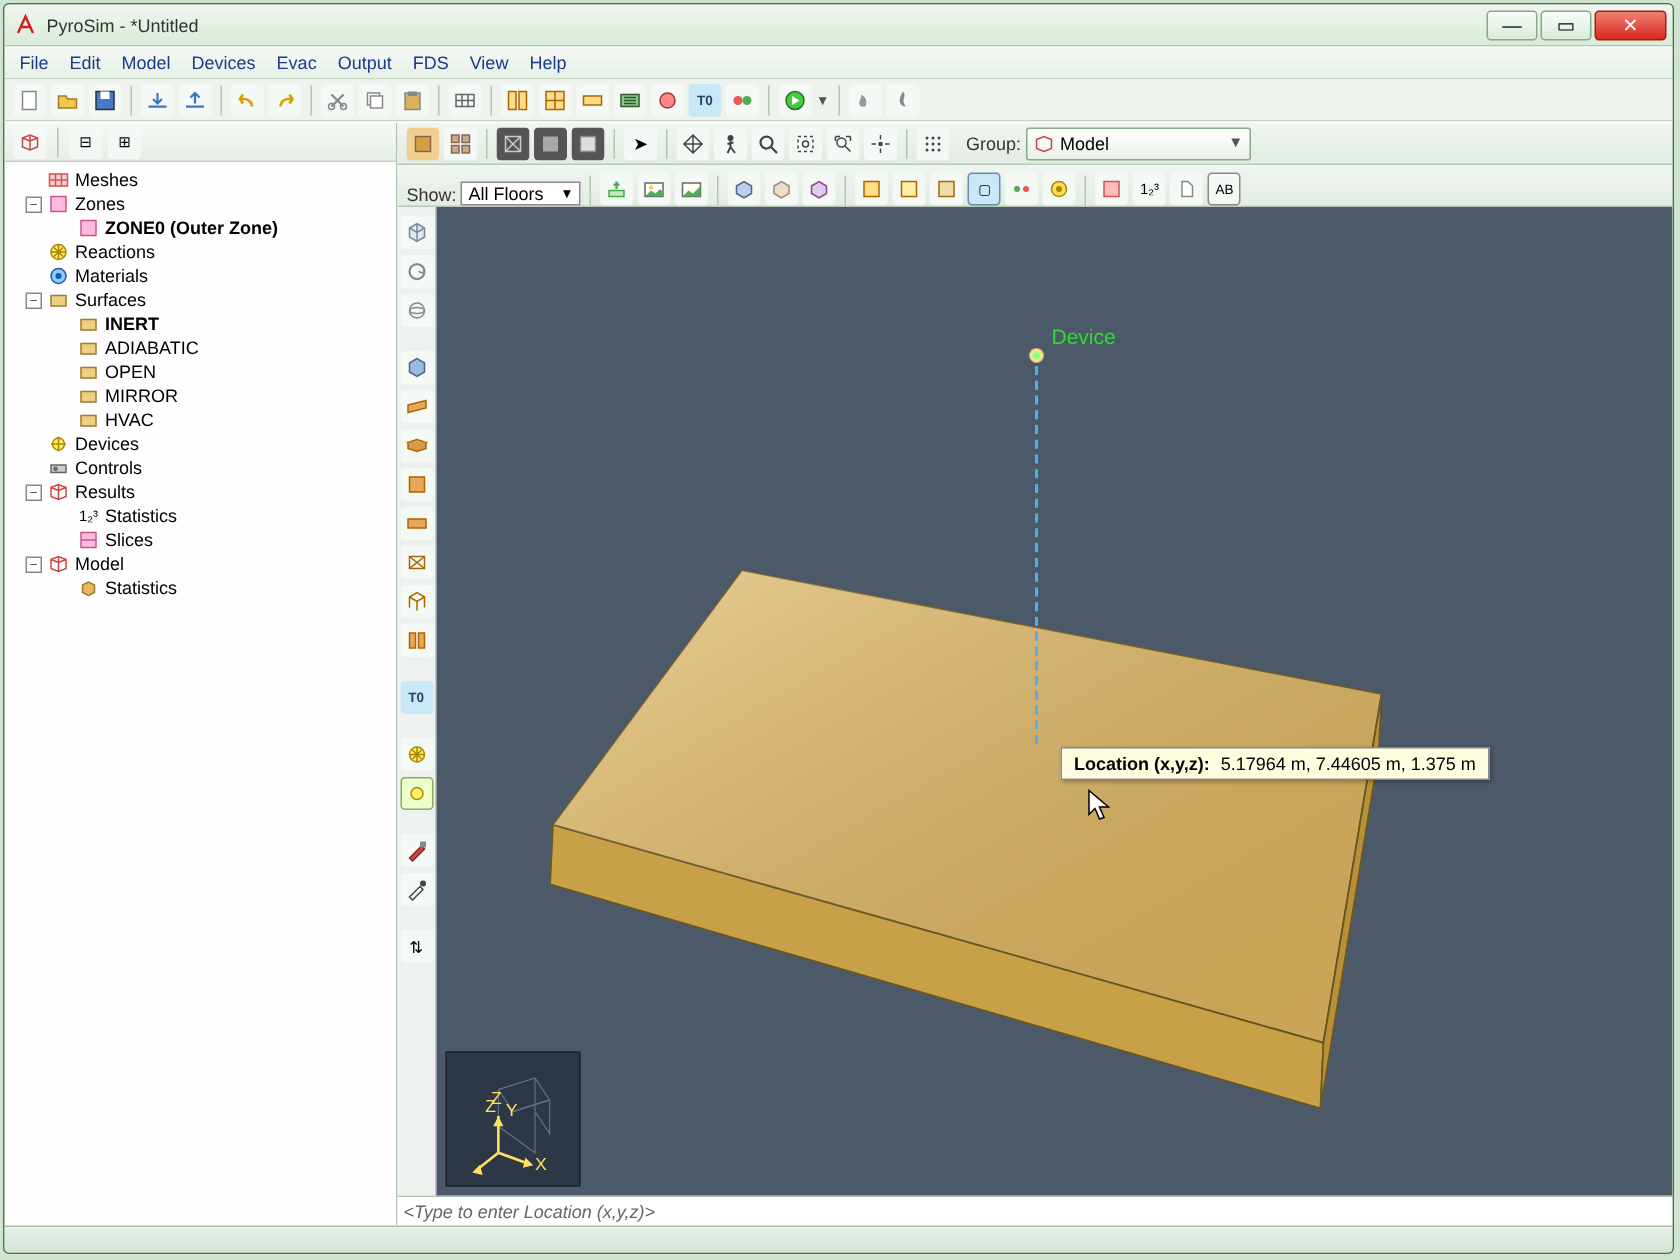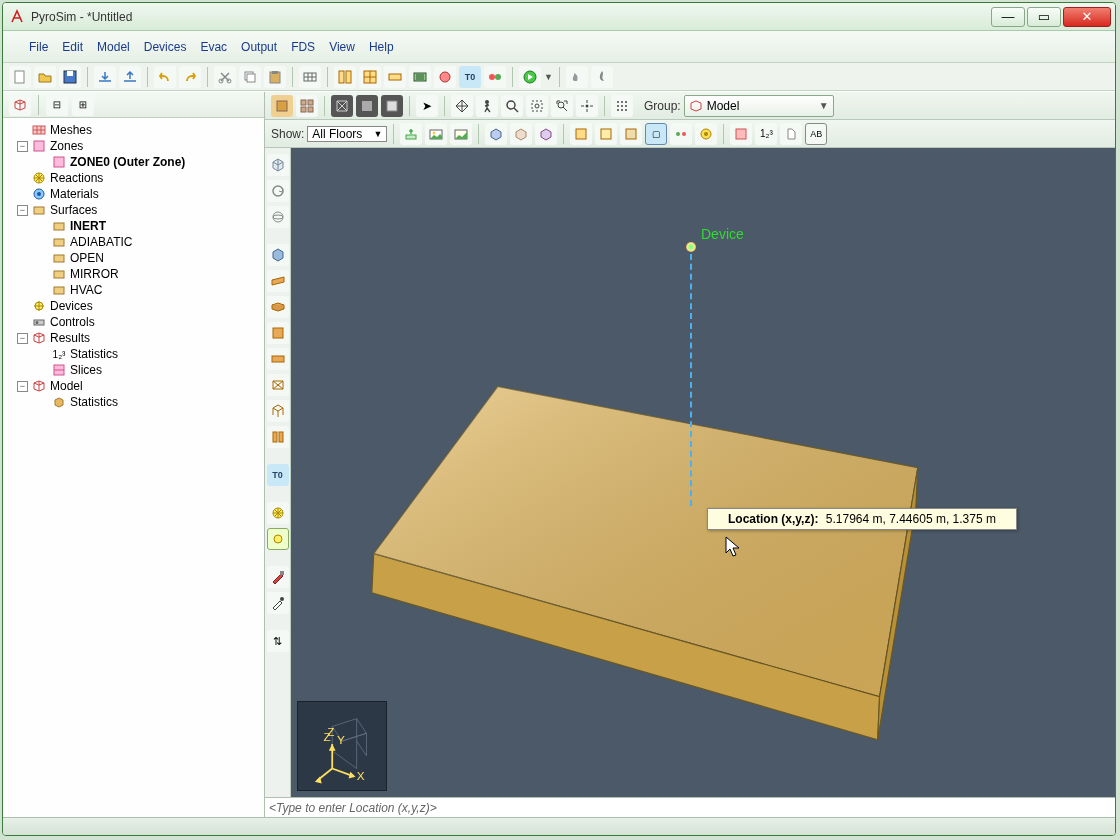--- a/index.html
+++ b/index.html
@@ -8,21 +8,21 @@
 
 .window { position: absolute; inset: 2px 4px 4px 2px; background: #fff; border: 1px solid #3a7a3a; border-radius: 4px; display: flex; flex-direction: column; overflow:hidden;}
 .titlebar { height: 28px; background: linear-gradient(#f0f7f0,#d8ecd8); display: flex; align-items: center; padding: 0 6px; border-bottom: 1px solid #aac8aa; }
 .titlebar .app-icon { width:16px; height:16px; margin-right:6px; display:inline-flex;align-items:center;justify-content:center;}
 .titlebar .title { flex:1; color:#333; }
 .win-btns { display:flex; gap:2px; margin-right:-2px;}
 .win-btn { width:34px; height:20px; border:1px solid #88a888; background:linear-gradient(#f8fcf8,#d8ecd8); border-radius:3px; display:flex;align-items:center;justify-content:center; font-size:13px; }
 .win-btn.close { background:linear-gradient(#f08070,#d82820); border-color:#a02020; color:#fff; width:48px;}
 
 
-.menubar { height:32px; background: linear-gradient(#f5f9f5,#e6f0e6); border-bottom:1px solid #c0d4c0; display:flex; align-items:center; padding:0 20px; color:#1a3a8a; gap:2px;}
+.menubar { height:22px; background: linear-gradient(#f5f9f5,#e6f0e6); border-bottom:1px solid #c0d4c0; display:flex; align-items:center; padding:0 4px; color:#1a3a8a; gap:2px;}
 .menubar span { padding:2px 6px; cursor:default; }
 
 
 .toolbar { height:28px; background:#eef3ee; border-bottom:1px solid #c4d4c4; display:flex; align-items:center; padding:0 6px; gap:3px;}
 .tbtn { width:22px; height:22px; border:1px solid transparent; border-radius:3px; display:flex;align-items:center;justify-content:center; background:#f5f9f5;}
 .tsep { width:1px; height:20px; background:#b0c8b0; margin:0 3px;}
 .tbtn.run { color:#080;}
 
 
 .content { flex:1; display:flex; border-top:1px solid #fff; overflow:hidden; }
@@ -36,33 +36,33 @@
 .tree-item .ic { width:16px; height:16px; margin-right:3px; display:inline-flex;align-items:center;justify-content:center;}
 .tree-item .lbl.bold { font-weight:bold;}
 
 
 .right-panel { flex:1; display:flex; flex-direction:column; background:#eef2ee;}
 .view-toolbar { height:28px; border-bottom:1px solid #b8c8b8; display:flex; align-items:center; padding:0 6px; gap:3px; background:linear-gradient(#f0f6f0,#e2ece2);}
 .view-toolbar .grp-label { margin-left:8px; color:#333;}
 .group-select { height:22px; width:150px; border:1px solid #8aa88a; border-radius:2px; background:linear-gradient(#fff,#e8f0e8); display:flex;align-items:center; padding:0 4px; justify-content:space-between;}
 .group-select .caret { font-size:10px;color:#555;}
 
-.view-toolbar2 { height:28px; border-bottom:1px solid #b8c8b8; display:flex; align-items:center; padding:0 6px; gap:3px; background:linear-gradient(#f0f6f0,#e2ece2);}
+.view-toolbar2 { height:28px; border-bottom:1px solid #b8c8b8; display:flex; align-items:flex-end; padding:0 6px; gap:3px; background:linear-gradient(#f0f6f0,#e2ece2);}
 .floors-select { height:16px; width:80px; border:1px solid #888; background:#fff; display:flex;align-items:center;justify-content:space-between; padding:1px 4px;}
 
 .viewport-wrap { flex:1; position:relative; display:flex;}
 .left-tool-col { width:26px; background:#eef2ee; border-right:1px solid #c0d0c0; display:flex; flex-direction:column; align-items:center; padding-top:6px; gap:4px;}
 .viewport { flex:1; background:#4b5968; position:relative; overflow:hidden;}
 
 .device-label { position:absolute; left:674px; top:216px; color:#2fdc2f; font-size:14px; font-weight:500;}
 .device-dot { position:absolute; left:659px; top:232px; width:10px; height:10px; border-radius:50%; background:radial-gradient(circle,#8f8 20%,#ee8 50%, #e44 100%);}
 .dash-line { position:absolute; left:666px; top:244px; width:0; height:254px; border-left:2px dashed #4ab0f0;}
 .cursor-arrow { position:absolute; left:699px; top:527px; font-size:18px; color:#000; text-shadow:1px 1px 0 #fff,-1px -1px 0 #fff,1px -1px 0 #fff,-1px 1px 0 #fff;}
 
-.tooltip { position:absolute; left:682px; top:500px; background:#fffde0; border:1px solid #888; padding:3px 20px; font-size:12px; white-space:nowrap; box-shadow:1px 1px 3px rgba(0,0,0,0.3);}
+.tooltip { position:absolute; left:682px; top:500px; background:#fffde0; border:1px solid #888; padding:3px 8px; font-size:12px; white-space:nowrap; box-shadow:1px 1px 3px rgba(0,0,0,0.3);}
 .tooltip b { font-weight:bold;}
 
 .axis-gizmo { position:absolute; left:300px; bottom:62px; width:90px; height:90px; background:#2d3846; border:1px solid #1a222c;}
 .axis-gizmo svg { width:100%; height:100%;}
 
 .cmd-line { height:20px; border-top:1px solid #b0c0b0; background:#fff; padding:0 4px; display:flex;align-items:center; color:#666; font-style:italic;}
 .view-tabs { height:22px; background:linear-gradient(#e6eee6,#d6e2d6); border-top:1px solid #b0c0b0; display:flex; align-items:flex-end; padding:0 4px;}
 .view-tab { padding:2px 10px; border:1px solid #9ab49a; border-bottom:none; background:#f5f9f5; margin-right:2px; font-size:11px; border-radius:3px 3px 0 0;}
 .view-tab.active { background:#fff; font-weight:500;}
 

